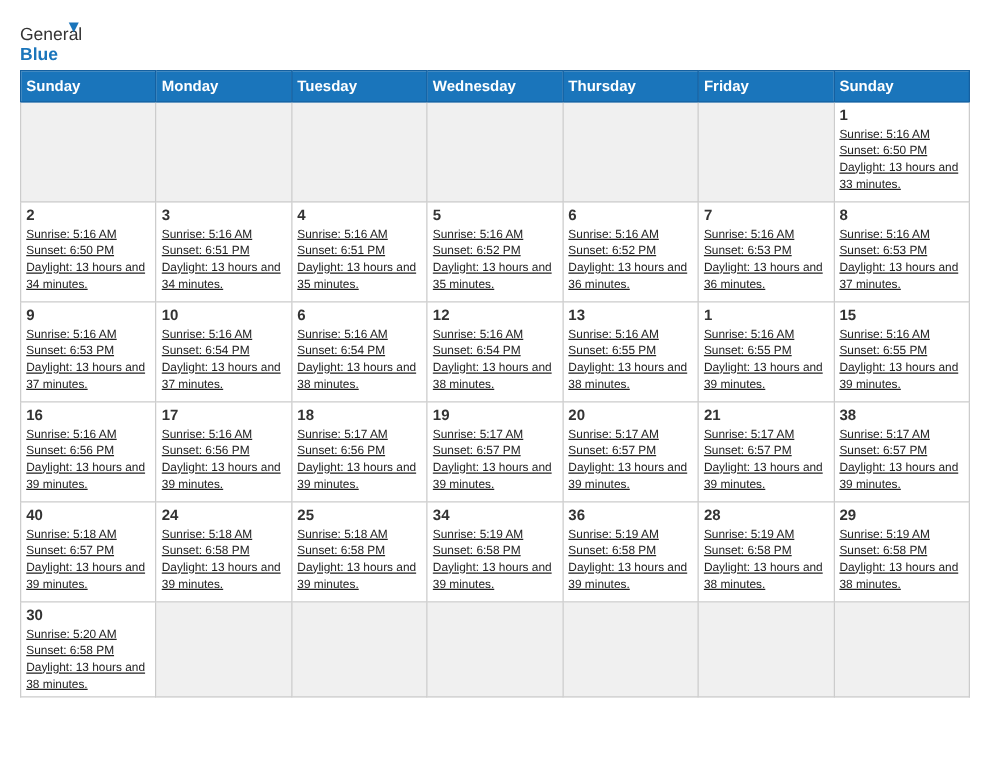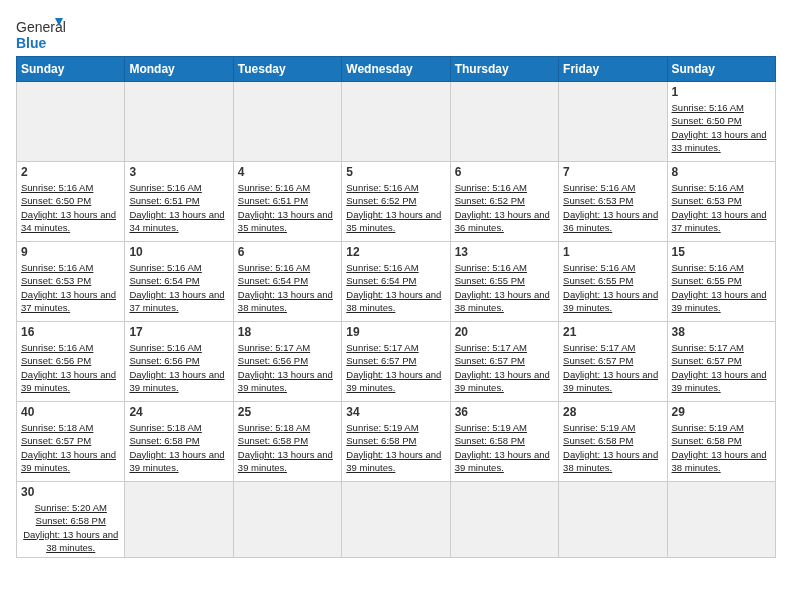--- a/index.html
+++ b/index.html
@@ -290,21 +290,21 @@
         <td>
           <span class="day-num">29</span>
           <div class="day-info" style="white-space: pre-line;">Sunrise: 5:19 AM
 Sunset: 6:58 PM
 Daylight: 13 hours and 38 minutes.</div>
         </td>
       </tr>
       <tr>
         <td class="last-row">
           <span class="day-num">30</span>
-          <div class="day-info" style="white-space: pre-line; text-align: center;">Sunrise: 5:20 AM
+          <div class="day-info" style="white-space: pre-line;">Sunrise: 5:20 AM
 Sunset: 6:58 PM
 Daylight: 13 hours and 38 minutes.</div>
         </td>
         <td class="empty last-row"></td>
         <td class="empty last-row"></td>
         <td class="empty last-row"></td>
         <td class="empty last-row"></td>
         <td class="empty last-row"></td>
         <td class="empty last-row"></td>
       </tr>

